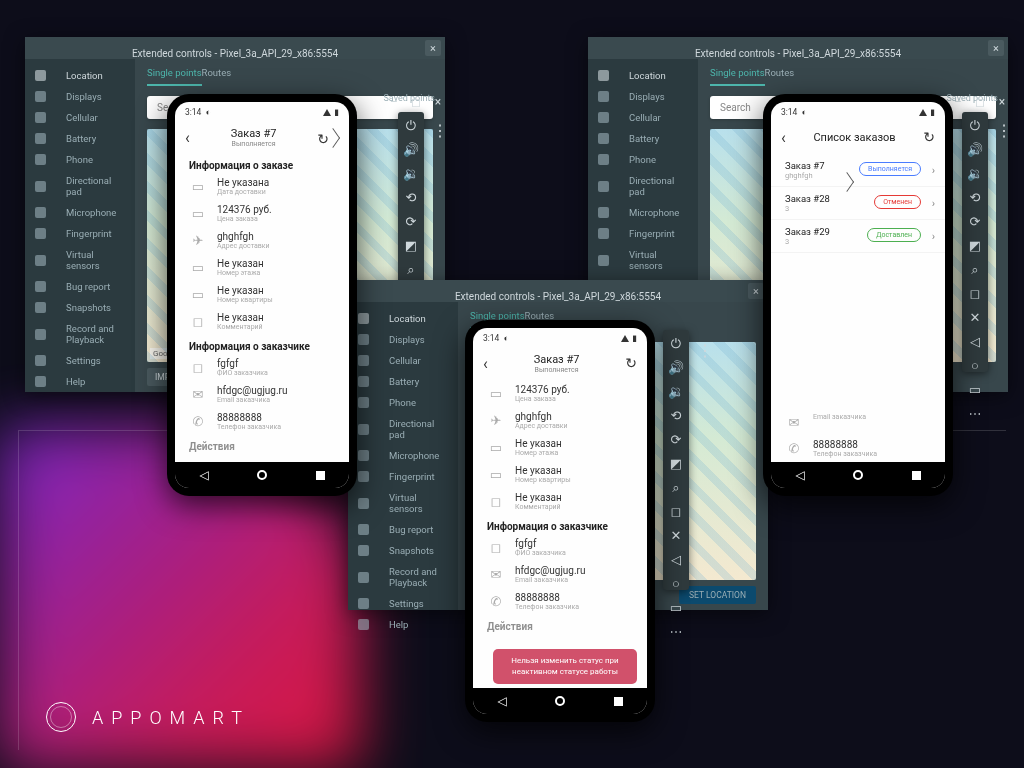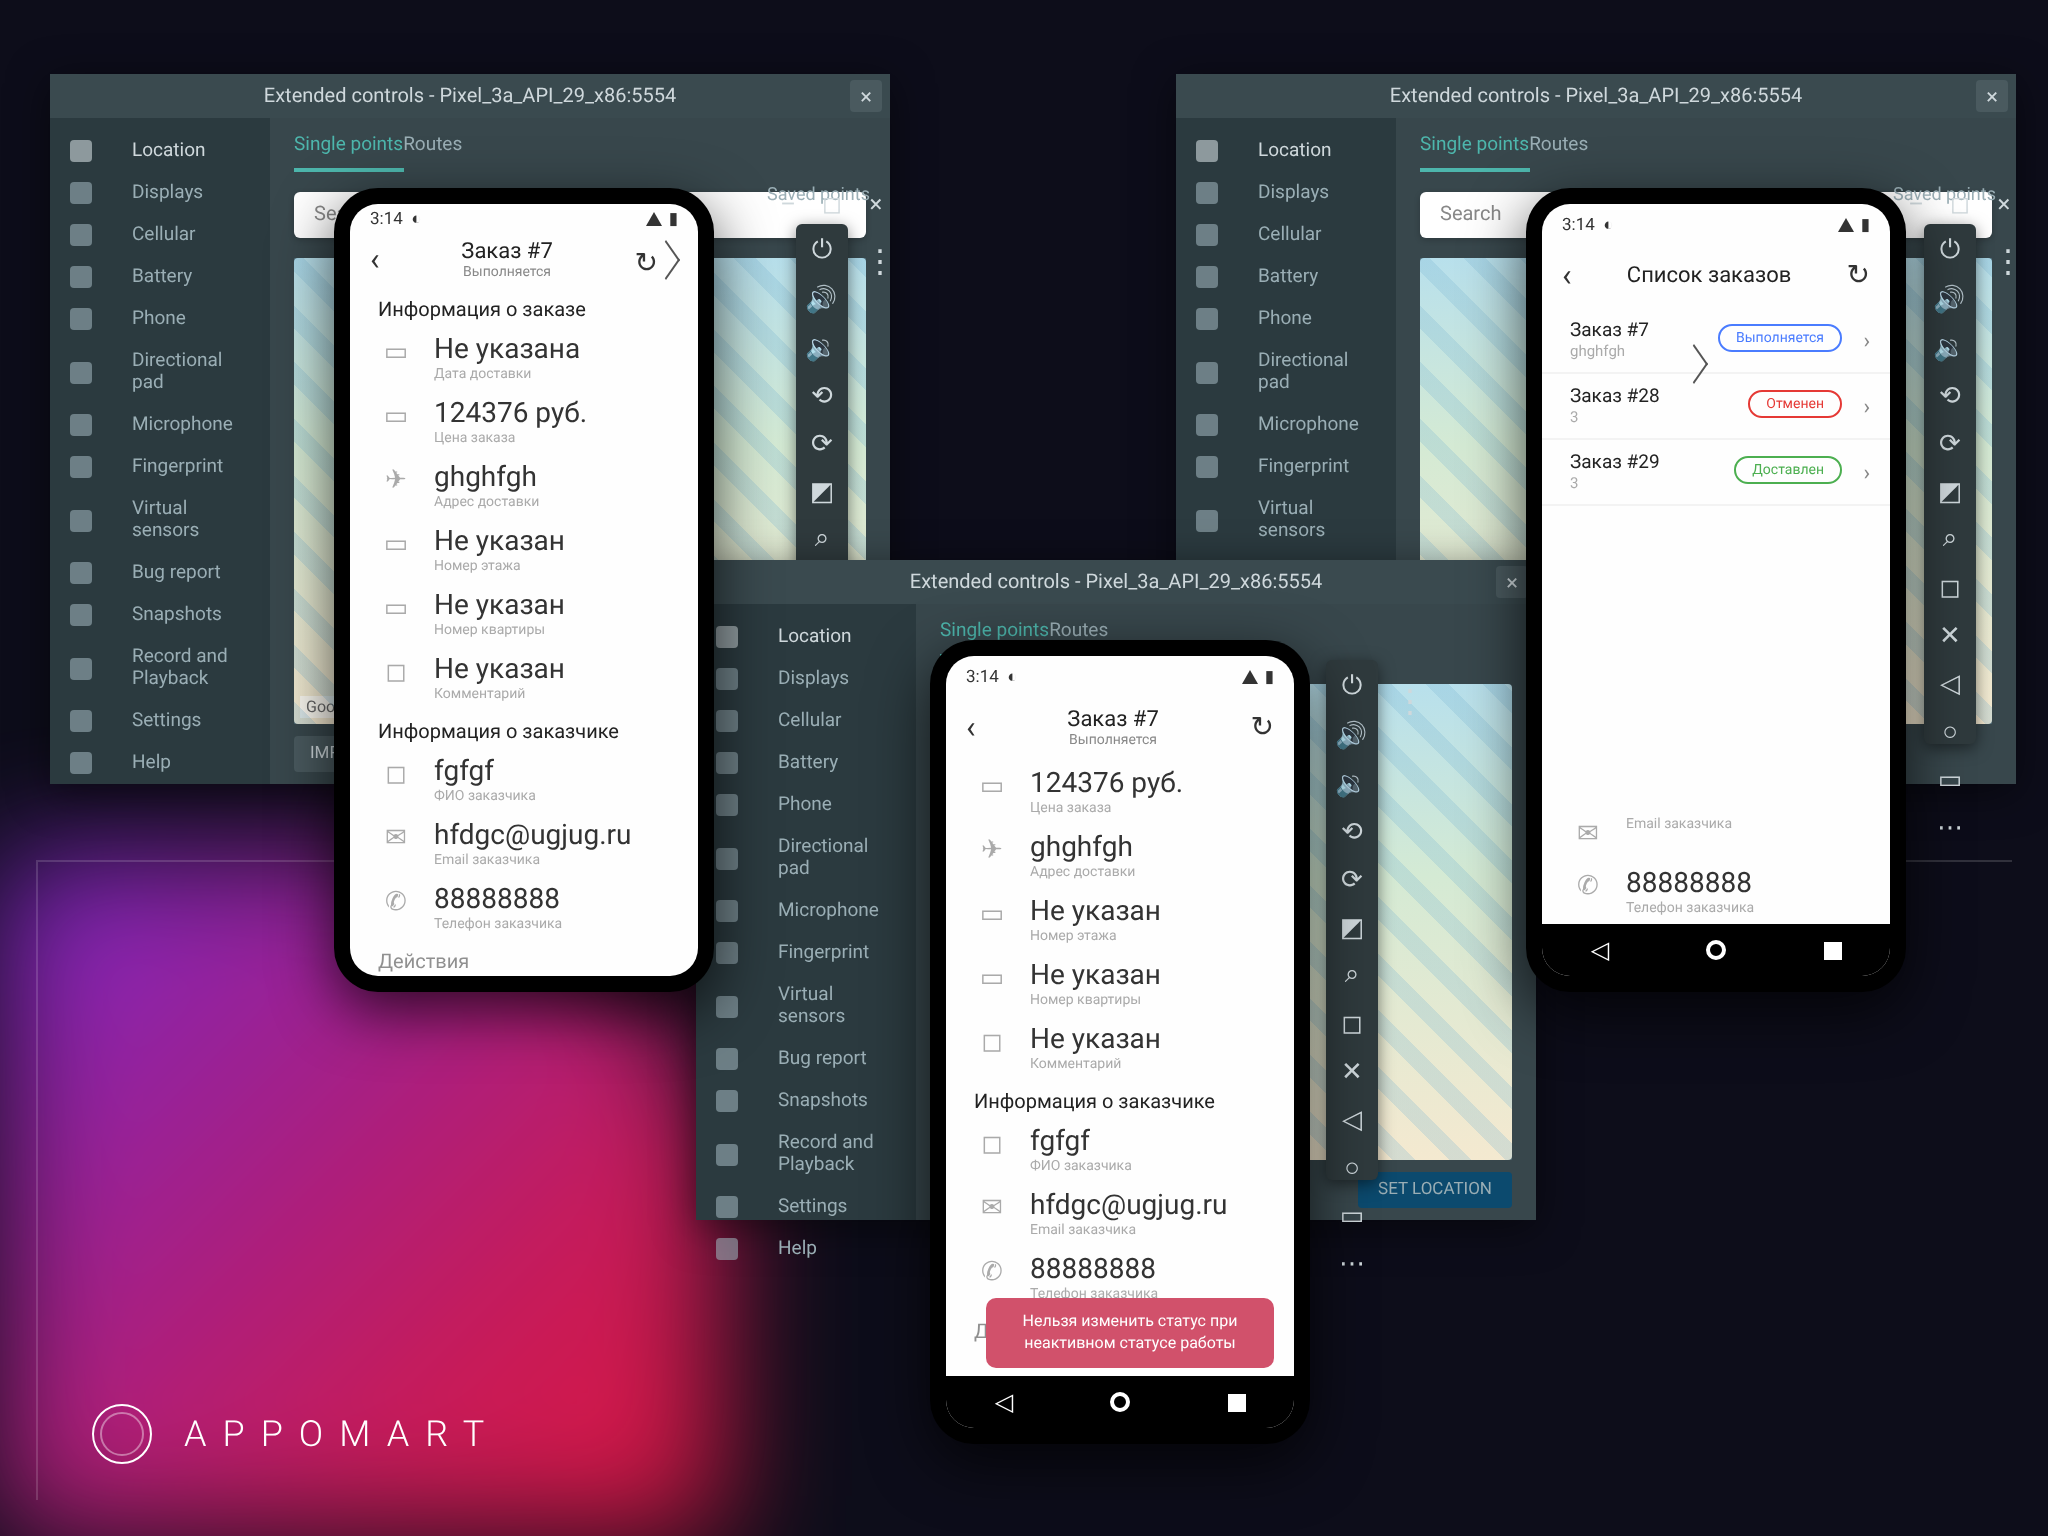--- a/index.html
+++ b/index.html
@@ -5,21 +5,21 @@
 *{box-sizing:border-box;margin:0;padding:0;font-family:-apple-system,BlinkMacSystemFont,"Segoe UI",Roboto,sans-serif}
 body{width:1024px;height:768px;background:#0d0d1a;position:relative;overflow:hidden}
 .bg-gradient{position:absolute;left:0;bottom:0;width:360px;height:340px;background:linear-gradient(135deg,#8a2be2 0%,#e91e63 70%,#ff1744 100%);filter:blur(30px);opacity:.85;border-top-right-radius:50%}
 .frame-border{position:absolute;left:18px;top:430px;width:988px;height:320px;border:1px solid rgba(255,255,255,.15);border-bottom:none;border-right:none;pointer-events:none}
 .logo{position:absolute;left:46px;bottom:36px;display:flex;align-items:center;gap:16px;color:#fff;letter-spacing:8px;font-size:18px;font-weight:300}
 .logo-icon{width:30px;height:30px;border:1.5px solid #fff;border-radius:50%;position:relative}
 .logo-icon::before{content:"";position:absolute;inset:3px;border:1px solid rgba(255,255,255,.4);border-radius:50%}
 
 
 .emu-window{position:absolute;background:#2b3a3f;border-radius:3px;box-shadow:0 4px 20px rgba(0,0,0,.5);color:#cfd8dc}
-.emu-titlebar{display:flex;align-items:center;justify-content:center;height:22px;background:#3a4a4f;font-size:10px;color:#cfd8dc;position:relative}
+.emu-titlebar{display:flex;align-items:flex-end;justify-content:center;height:22px;background:#3a4a4f;font-size:10px;color:#cfd8dc;position:relative}
 .emu-close{position:absolute;right:4px;top:3px;width:16px;height:16px;background:#4a5a5f;border-radius:2px;display:flex;align-items:center;justify-content:center;font-size:11px;cursor:pointer}
 .emu-body{display:flex;height:calc(100% - 22px)}
 .emu-sidebar{width:110px;background:#2b3a3f;padding:6px 0;font-size:9.5px}
 .emu-sidebar .item{display:flex;align-items:center;gap:20px;padding:5px 10px;color:#9aaeb5;cursor:pointer}
 .emu-sidebar .item.sel{color:#cfd8dc}
 .emu-sidebar .ic{width:11px;height:11px;flex-shrink:0;background:currentColor;opacity:.6;border-radius:2px}
 .emu-main{flex:1;background:#38474c;position:relative;overflow:hidden}
 .emu-tabs{display:flex;padding:8px 12px 0;font-size:9.5px}
 .emu-tabs .tab{padding-bottom:6px;color:#9aaeb5;cursor:pointer}
 .emu-tabs .tab.act{color:#4db6ac;border-bottom:2px solid #4db6ac}
@@ -45,24 +45,24 @@
 .statusbar{height:18px;display:flex;align-items:center;justify-content:space-between;padding:2px 10px 0;font-size:8.5px;color:#333}
 .statusbar .r{display:flex;gap:3px;align-items:center}
 .statusbar .tri{width:0;height:0;border-left:4px solid transparent;border-right:4px solid transparent;border-bottom:7px solid #333}
 .appbar{display:flex;align-items:center;justify-content:space-between;padding:4px 10px;height:34px}
 .appbar .back{font-size:16px;color:#333;cursor:pointer}
 .appbar .title{text-align:center;flex:1}
 .appbar .title .t1{font-size:11px;color:#222}
 .appbar .title .t2{font-size:7px;color:#888}
 .appbar .refresh{font-size:14px;color:#333;cursor:pointer}
 .cursor{width:12px;height:12px;border:1.5px solid #555;border-top:none;border-left:none;transform:rotate(-45deg) skew(-10deg,-10deg);margin-left:-2px;margin-top:4px;display:inline-block}
-.section-title{font-size:10px;color:#222;padding:6px 14px 2px;font-weight:400}
+.section-title{font-size:10px;color:#222;padding:6px 14px 2px;font-weight:700}
 .info-row{display:flex;gap:10px;padding:4px 14px}
 .info-row .ic{width:18px;height:18px;flex-shrink:0;display:flex;align-items:center;justify-content:center;color:#aaa;font-size:13px}
-.info-row .txt .v{font-size:14px;color:#333}
+.info-row .txt .v{font-size:10px;color:#333}
 .info-row .txt .l{font-size:7px;color:#aaa}
 .orderlist-item{padding:6px 14px;display:flex;align-items:center;position:relative;border-bottom:1px solid #f3f3f3}
 .orderlist-item .name{font-size:9.5px;color:#222}
 .orderlist-item .sub{font-size:7.5px;color:#aaa}
 .orderlist-item .badge{position:absolute;right:24px;top:8px;font-size:7px;padding:2px 8px;border-radius:9px;border:1px solid}
 .orderlist-item .chev{position:absolute;right:10px;font-size:11px;color:#888}
 .badge.blue{color:#4a7cff;border-color:#4a7cff}
 .badge.red{color:#e53935;border-color:#e53935}
 .badge.green{color:#4caf50;border-color:#4caf50}
 .navbar{height:26px;background:#000;display:flex;align-items:center;justify-content:space-around;margin-top:auto}

